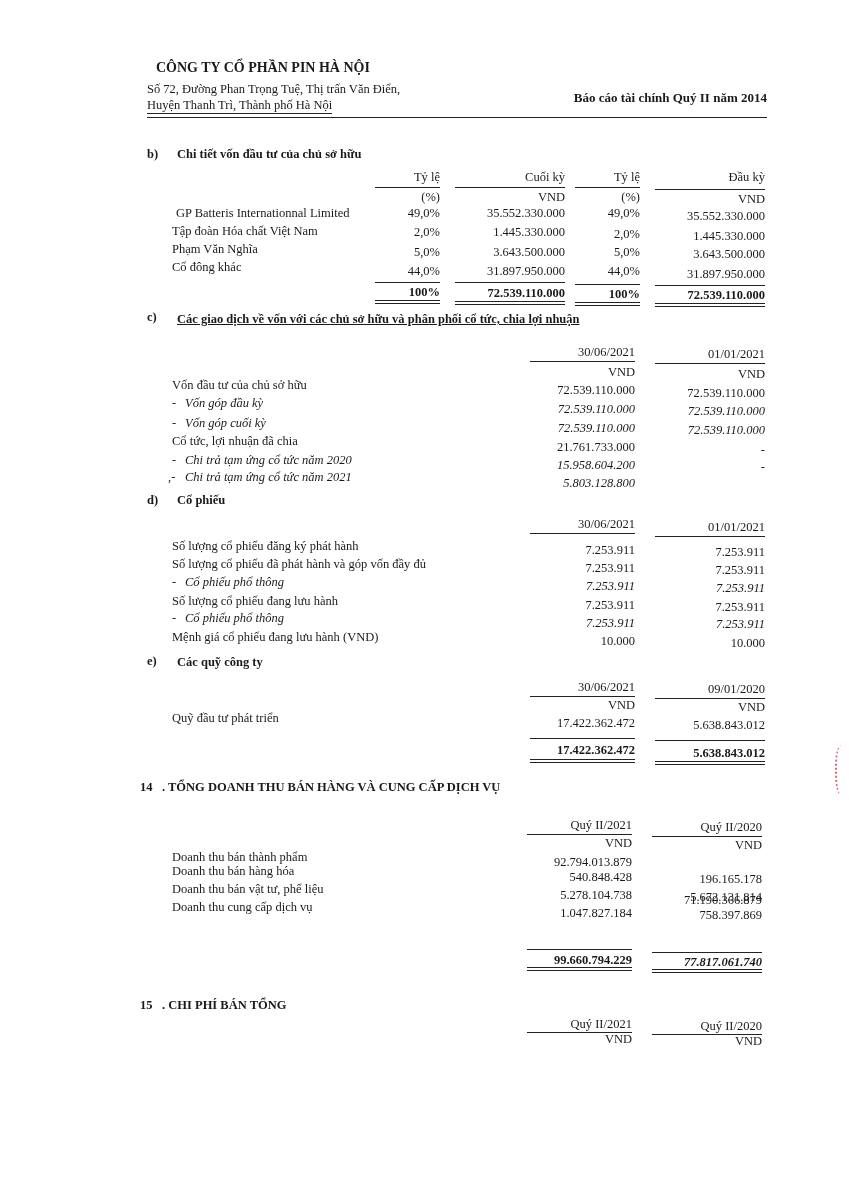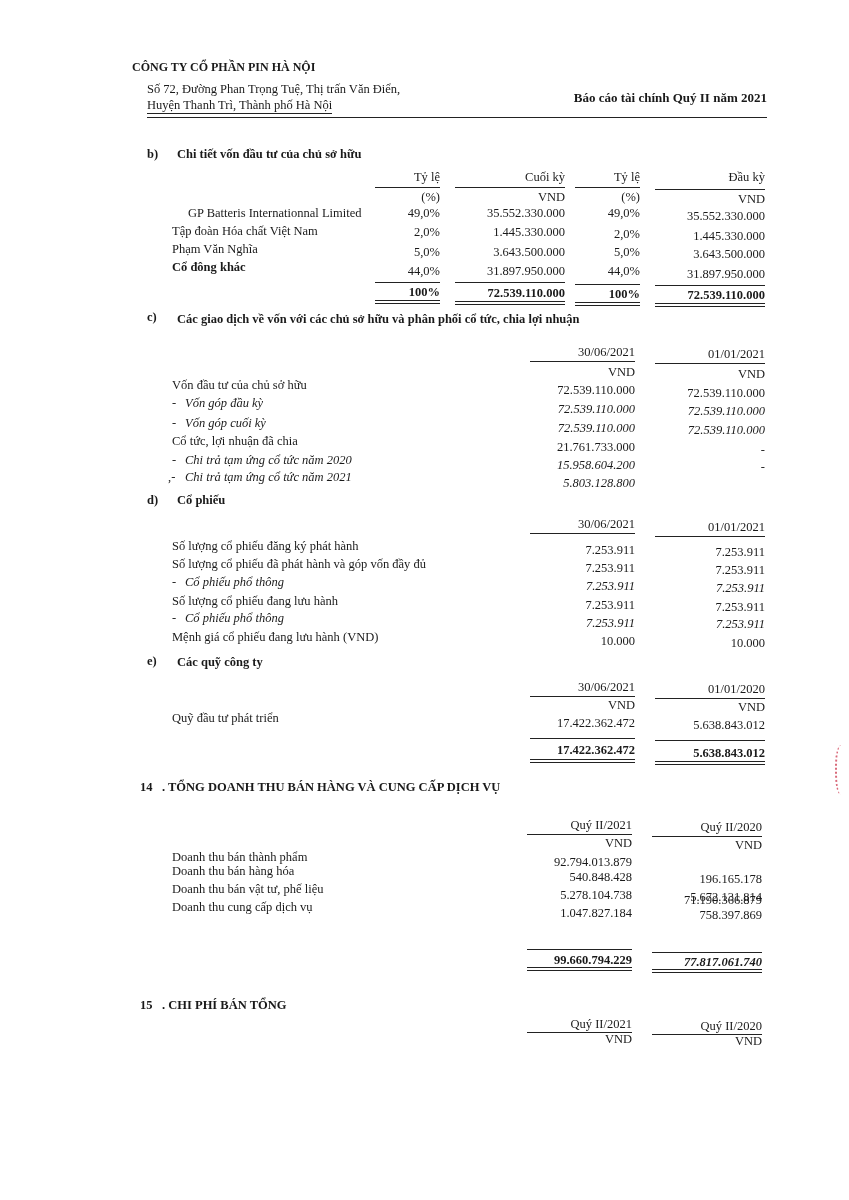--- a/index.html
+++ b/index.html
@@ -11,24 +11,24 @@
   .i { font-style:italic; }
   .ul { border-bottom:1px solid #222; }
   .hline { position:absolute; height:0; border-top:1.3px solid #222; }
   .dline { position:absolute; height:2px; border-top:1.3px solid #222; border-bottom:1.3px solid #222; }
   .stamp { position:absolute; left:835px; top:745px; width:14px; height:50px;
            border-left:2px dotted #d0455a; border-radius:40% 0 0 40%; opacity:0.8; }
 </style>
 </head>
 <body>
 
-<div class="abs b" style="left:132px;top:60px;font-size:12px;">CÔNG TY CỔ PHẦN PIN HÀ NỘI</div>
+<div class="abs b" style="left:156px;top:60px;font-size:14px;">CÔNG TY CỔ PHẦN PIN HÀ NỘI</div>
 <div class="abs" style="left:147px;top:82px;">Số 72, Đường Phan Trọng Tuệ, Thị trấn Văn Điển,</div>
 <div class="abs ul" style="left:147px;top:98px;">Huyện Thanh Trì, Thành phố Hà Nội</div>
-<div class="abs b" style="right:82px;top:90px;font-size:13px;">Báo cáo tài chính Quý II năm 2021</div>
+<div class="abs b" style="right:82px;top:90px;font-size:13px;">Báo cáo tài chính Quý II năm 2014</div>
 <div class="hline" style="left:147px;top:117px;width:620px;"></div>
 
 <div class="abs b" style="left:147px;top:147px;">b)</div>
 <div class="abs b" style="left:177px;top:147px;">Chi tiết vốn đầu tư của chủ sở hữu</div>
 
 <div>
 
   <div class="abs r" style="left:375px;top:170px;width:65px;">Tỷ lệ</div>
   <div class="abs r" style="left:455px;top:170px;width:110px;">Cuối kỳ</div>
   <div class="abs r" style="left:575px;top:170px;width:65px;">Tỷ lệ</div>
@@ -37,42 +37,42 @@
   <div class="hline" style="left:455px;top:187px;width:110px;"></div>
   <div class="hline" style="left:575px;top:187px;width:65px;"></div>
   <div class="hline" style="left:655px;top:189px;width:110px;"></div>
 
   <div class="abs r" style="left:375px;top:190px;width:65px;">(%)</div>
   <div class="abs r" style="left:455px;top:190px;width:110px;">VND</div>
   <div class="abs r" style="left:575px;top:190px;width:65px;">(%)</div>
   <div class="abs r" style="left:655px;top:192px;width:110px;">VND</div>
 
   <div>
-    <div class="abs" style="left:188px;top:206px;">GP Batteris Internationnal Limited</div>
+    <div class="abs" style="left:176px;top:206px;">GP Batteris Internationnal Limited</div>
     <div class="abs r" style="left:375px;top:206px;width:65px;">49,0%</div>
     <div class="abs r" style="left:455px;top:206px;width:110px;">35.552.330.000</div>
     <div class="abs r" style="left:575px;top:206px;width:65px;">49,0%</div>
     <div class="abs r" style="left:655px;top:209px;width:110px;">35.552.330.000</div>
   </div>
   <div>
     <div class="abs" style="left:172px;top:224px;">Tập đoàn Hóa chất Việt Nam</div>
     <div class="abs r" style="left:375px;top:225px;width:65px;">2,0%</div>
     <div class="abs r" style="left:455px;top:225px;width:110px;">1.445.330.000</div>
     <div class="abs r" style="left:575px;top:227px;width:65px;">2,0%</div>
     <div class="abs r" style="left:655px;top:229px;width:110px;">1.445.330.000</div>
   </div>
   <div>
     <div class="abs" style="left:172px;top:242px;">Phạm Văn Nghĩa</div>
     <div class="abs r" style="left:375px;top:245px;width:65px;">5,0%</div>
     <div class="abs r" style="left:455px;top:245px;width:110px;">3.643.500.000</div>
     <div class="abs r" style="left:575px;top:245px;width:65px;">5,0%</div>
     <div class="abs r" style="left:655px;top:247px;width:110px;">3.643.500.000</div>
   </div>
   <div>
-    <div class="abs" style="left:172px;top:260px;font-weight:bold;">Cổ đông khác</div>
+    <div class="abs" style="left:172px;top:260px;">Cổ đông khác</div>
     <div class="abs r" style="left:375px;top:264px;width:65px;">44,0%</div>
     <div class="abs r" style="left:455px;top:264px;width:110px;">31.897.950.000</div>
     <div class="abs r" style="left:575px;top:264px;width:65px;">44,0%</div>
     <div class="abs r" style="left:655px;top:267px;width:110px;">31.897.950.000</div>
   </div>
   <div class="hline" style="left:375px;top:282px;width:65px;"></div>
   <div class="hline" style="left:455px;top:282px;width:110px;"></div>
   <div class="hline" style="left:575px;top:284px;width:65px;"></div>
   <div class="hline" style="left:655px;top:285px;width:110px;"></div>
   <div>
@@ -81,21 +81,21 @@
     <div class="abs r b" style="left:575px;top:287px;width:65px;">100%</div>
     <div class="abs r b" style="left:655px;top:288px;width:110px;">72.539.110.000</div>
   </div>
   <div class="dline" style="left:375px;top:300px;width:65px;"></div>
   <div class="dline" style="left:455px;top:301px;width:110px;"></div>
   <div class="dline" style="left:575px;top:302px;width:65px;"></div>
   <div class="dline" style="left:655px;top:303px;width:110px;"></div>
 </div>
 
 <div class="abs b" style="left:147px;top:310px;">c)</div>
-<div class="abs b" style="left:177px;top:312px;">Các giao dịch về vốn với các chủ sở hữu và phân phối cổ tức, chia lợi nhuận</div>
+<div class="abs b" style="left:177px;top:312px;text-decoration:underline;">Các giao dịch về vốn với các chủ sở hữu và phân phối cổ tức, chia lợi nhuận</div>
 
 <div>
   <div class="abs r" style="left:530px;top:345px;width:105px;">30/06/2021</div>
   <div class="abs r" style="left:655px;top:347px;width:110px;">01/01/2021</div>
   <div class="hline" style="left:530px;top:361px;width:105px;"></div>
   <div class="hline" style="left:655px;top:363px;width:110px;"></div>
   <div class="abs r" style="left:530px;top:365px;width:105px;">VND</div>
   <div class="abs r" style="left:655px;top:367px;width:110px;">VND</div>
 
   <div>
@@ -174,21 +174,21 @@
     <div class="abs r" style="left:530px;top:634px;width:105px;">10.000</div>
     <div class="abs r" style="left:655px;top:636px;width:110px;">10.000</div>
   </div>
 </div>
 
 <div class="abs b" style="left:147px;top:654px;">e)</div>
 <div class="abs b" style="left:177px;top:655px;">Các quỹ công ty</div>
 
 <div>
   <div class="abs r" style="left:530px;top:680px;width:105px;">30/06/2021</div>
-  <div class="abs r" style="left:655px;top:682px;width:110px;">01/01/2020</div>
+  <div class="abs r" style="left:655px;top:682px;width:110px;">09/01/2020</div>
   <div class="hline" style="left:530px;top:696px;width:105px;"></div>
   <div class="hline" style="left:655px;top:698px;width:110px;"></div>
   <div class="abs r" style="left:530px;top:698px;width:105px;">VND</div>
   <div class="abs r" style="left:655px;top:700px;width:110px;">VND</div>
 
   <div>
     <div class="abs" style="left:172px;top:711px;">Quỹ đầu tư phát triển</div>
     <div class="abs r" style="left:530px;top:716px;width:105px;">17.422.362.472</div>
     <div class="abs r" style="left:655px;top:718px;width:110px;">5.638.843.012</div>
   </div>

